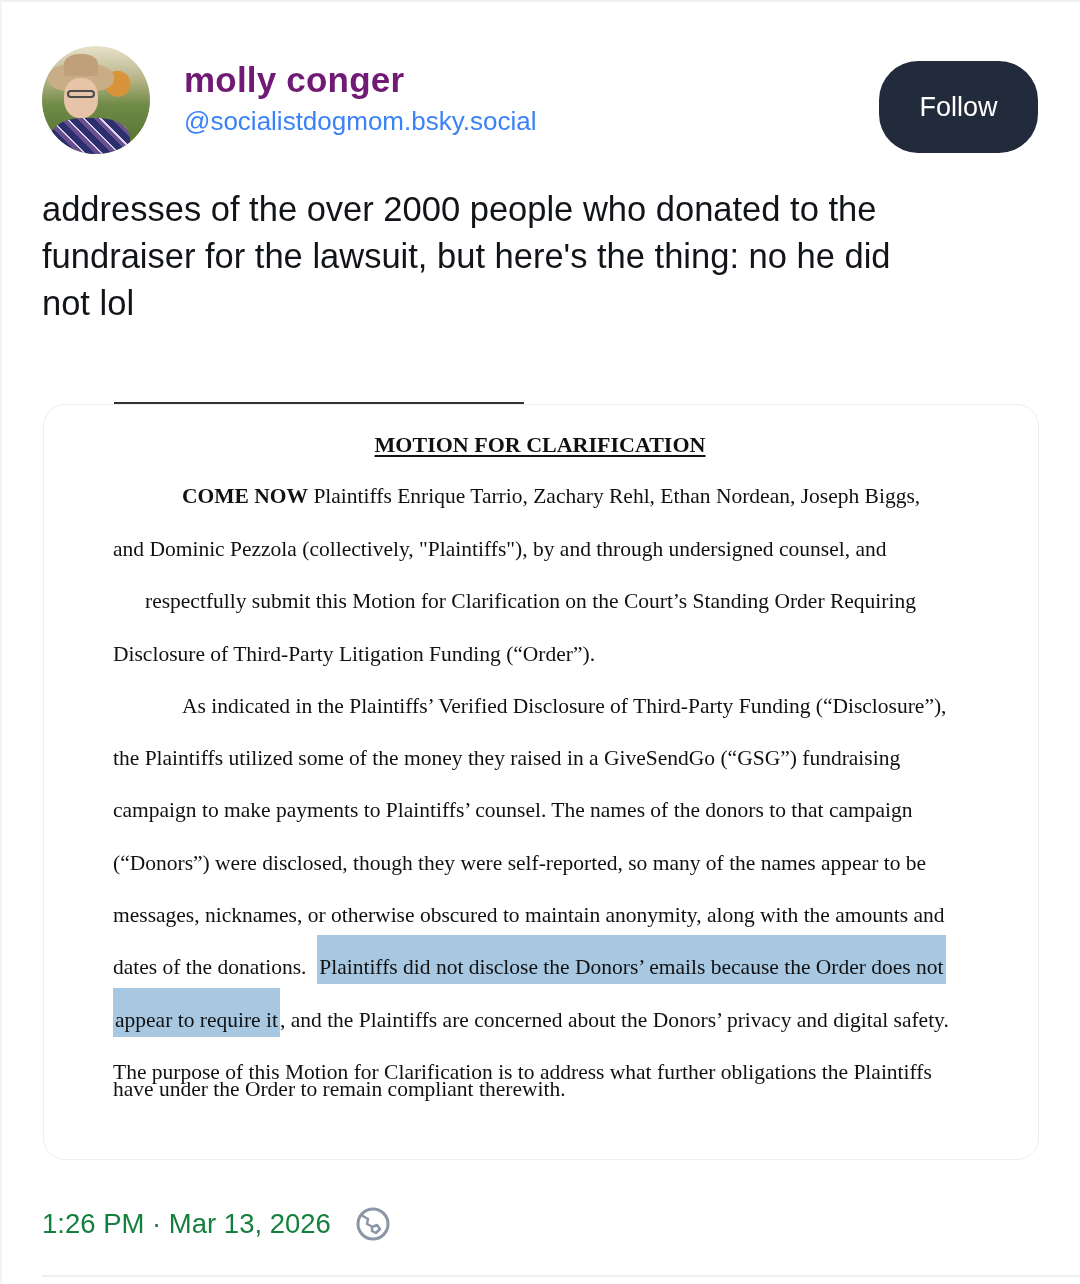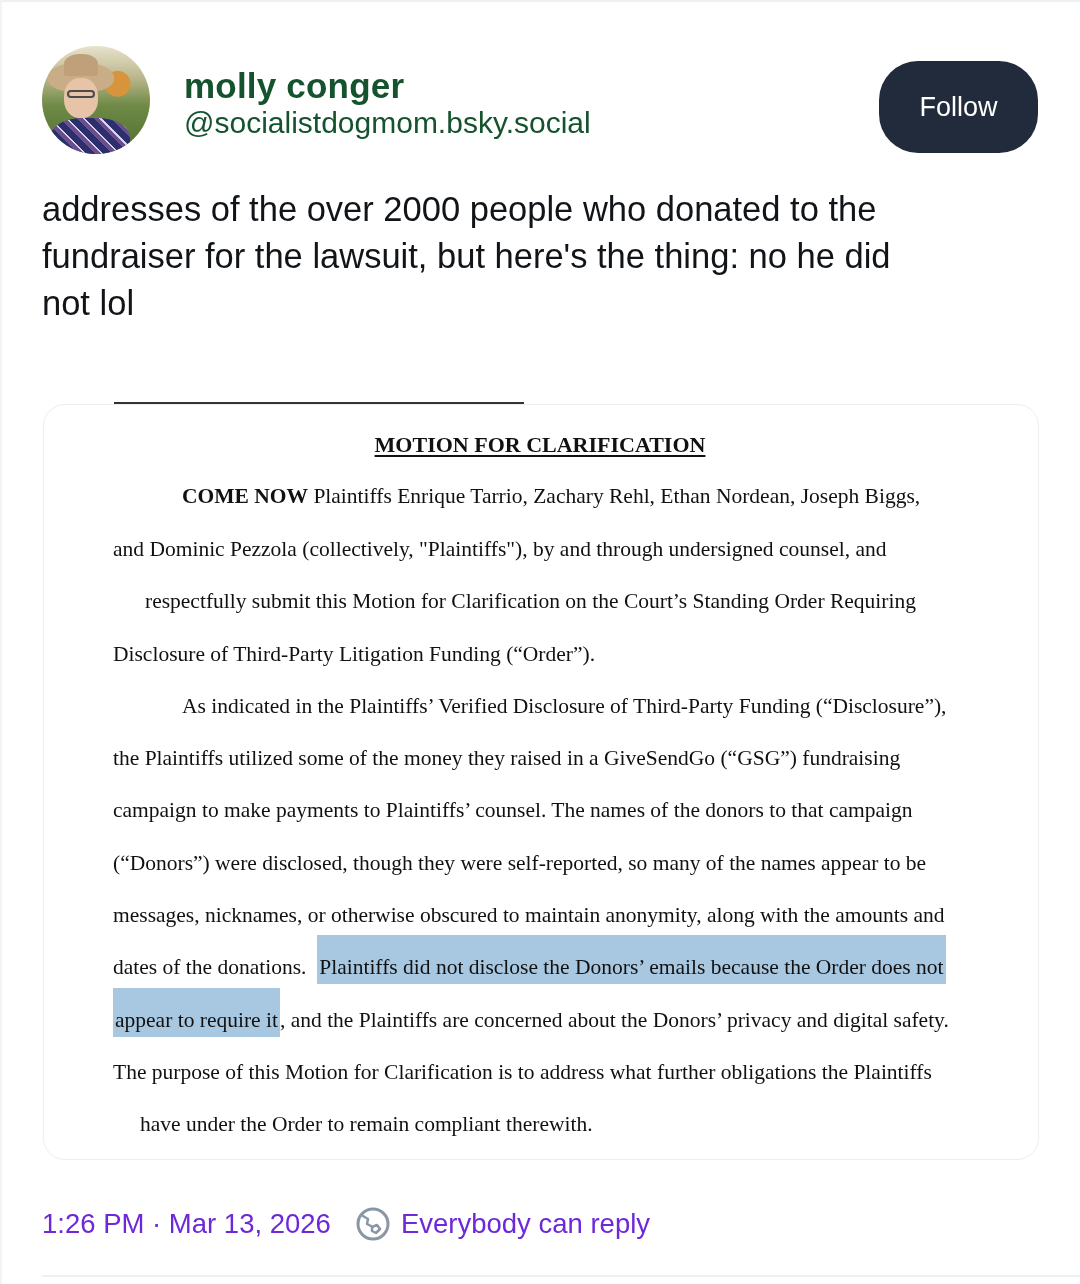--- a/index.html
+++ b/index.html
@@ -16,22 +16,22 @@
     background: radial-gradient(circle at 70% 35%, #d7943a 0 12%, transparent 13%),
                 linear-gradient(180deg, #e8e2cc 0%, #b9b58a 30%, #6f8a46 55%, #4f6e31 100%);
   }
   .avatar .hat { position: absolute; left: 6px; top: 16px; width: 66px; height: 30px; border-radius: 50% 50% 40% 40%; background: #c9ad86; }
   .avatar .hat-top { position: absolute; left: 22px; top: 8px; width: 34px; height: 22px; border-radius: 45% 45% 10% 10%; background: #bfa07a; }
   .avatar .face { position: absolute; left: 22px; top: 32px; width: 34px; height: 40px; border-radius: 45%; background: #e7c3a8; }
   .avatar .glasses { position: absolute; left: 25px; top: 44px; width: 28px; height: 8px; border: 2px solid #4b4b4b; border-radius: 4px; box-sizing: border-box; }
   .avatar .shirt { position: absolute; left: 8px; top: 72px; width: 80px; height: 50px; border-radius: 40% 40% 0 0;
     background: repeating-linear-gradient(45deg, #2b2f6e 0 6px, #6a4f8f 6px 10px, #d9d2e8 10px 12px); }
 
-  .display-name { position: absolute; left: 184px; top: 66px; font-size: 35px; font-weight: 700; color: #14532d; letter-spacing: 0.2px; }
-  .handle { position: absolute; left: 184px; top: 106px; font-size: 30px; color: #14532d; }
+  .display-name { position: absolute; left: 184px; top: 60px; font-size: 35px; font-weight: 700; color: #701a75; letter-spacing: 0.2px; }
+  .handle { position: absolute; left: 184px; top: 106px; font-size: 26px; color: #3b82f6; }
 
   .follow-btn {
     position: absolute; left: 879px; top: 61px; width: 159px; height: 92px;
     border-radius: 39px; background: #212b3b; color: #ffffff;
     display: flex; align-items: center; justify-content: center;
     font-size: 27px; font-weight: 500; cursor: pointer;
   }
 
   .post-text {
     position: absolute; left: 42px; top: 186px; width: 1000px;
@@ -50,21 +50,21 @@
   .doc-title {
     position: absolute; left: 0; width: 1080px; top: 432px; text-align: center;
     font-weight: 700; font-size: 22px; text-decoration: underline; text-underline-offset: 3px;
   }
   .doc-line { position: absolute; left: 113px; white-space: nowrap; }
   .doc-line.indent { left: 182px; }
   .hl { background: #a8c8e2; padding: 20px 2px 5px 2px; text-align: center; }
 
   .meta {
     position: absolute; left: 42px; top: 1206px; display: flex; align-items: center;
-    font-size: 27.5px; color: #6d28d9;
+    font-size: 27.5px; color: #15803d;
   }
   .globe { width: 36px; height: 36px; margin: 0 10px 0 24px; }
   .bottom-rule { position: absolute; left: 42px; top: 1275px; width: 1038px; height: 2px; background: #eef0f3; }
 </style>
 </head>
 <body>
 
 <div class="frame-top"></div>
 <div class="frame-left"></div>
 
@@ -98,26 +98,25 @@
   <div class="doc-line" style="top:589px;margin-left:32px;">respectfully submit this Motion for Clarification on the Court’s Standing Order Requiring</div>
   <div class="doc-line" style="top:642px;">Disclosure of Third-Party Litigation Funding (“Order”).</div>
   <div class="doc-line indent" style="top:694px;">As indicated in the Plaintiffs’ Verified Disclosure of Third-Party Funding (“Disclosure”),</div>
   <div class="doc-line" style="top:746px;">the Plaintiffs utilized some of the money they raised in a GiveSendGo (“GSG”) fundraising</div>
   <div class="doc-line" style="top:798px;text-align:right;">campaign to make payments to Plaintiffs’ counsel.   The names of the donors to that campaign</div>
   <div class="doc-line" style="top:851px;">(“Donors”) were disclosed, though they were self-reported, so many of the names appear to be</div>
   <div class="doc-line" style="top:903px;">messages, nicknames, or otherwise obscured to maintain anonymity, along with the amounts and</div>
   <div class="doc-line" style="top:955px;"><span style="white-space:pre;">dates of the donations.  </span><span class="hl">Plaintiffs did not disclose the Donors’ emails because the Order does not</span></div>
   <div class="doc-line" style="top:1008px;"><span class="hl">appear to require it</span><span>, and the Plaintiffs are concerned about the Donors’ privacy and digital safety.</span></div>
   <div class="doc-line" style="top:1060px;">The purpose of this Motion for Clarification is to address what further obligations the Plaintiffs</div>
-  <div class="doc-line" style="top:1112px;margin-left:27px;">have under the Order to remain compliant therewith.</div>
+  <div class="doc-line" style="top:1077px;">have under the Order to remain compliant therewith.</div>
 </div>
 
 <div class="meta">
   <span>1:26 PM · Mar 13, 2026</span>
   <svg class="globe" viewBox="0 0 36 36">
     <circle cx="18" cy="18" r="15" fill="none" stroke="#8a96a6" stroke-width="3"></circle>
     <path d="M8 10 L13 13 L12 18 L16 20" fill="none" stroke="#8a96a6" stroke-width="2.5" stroke-linecap="round" stroke-linejoin="round"></path>
     <path d="M17 21 L22 19 L25 23 L21 27 L17 25 Z" fill="none" stroke="#8a96a6" stroke-width="2.5" stroke-linejoin="round"></path>
   </svg>
-  <span>Everybody can reply</span>
 </div>
 
 <div class="bottom-rule"></div>
 
 </body></html>

